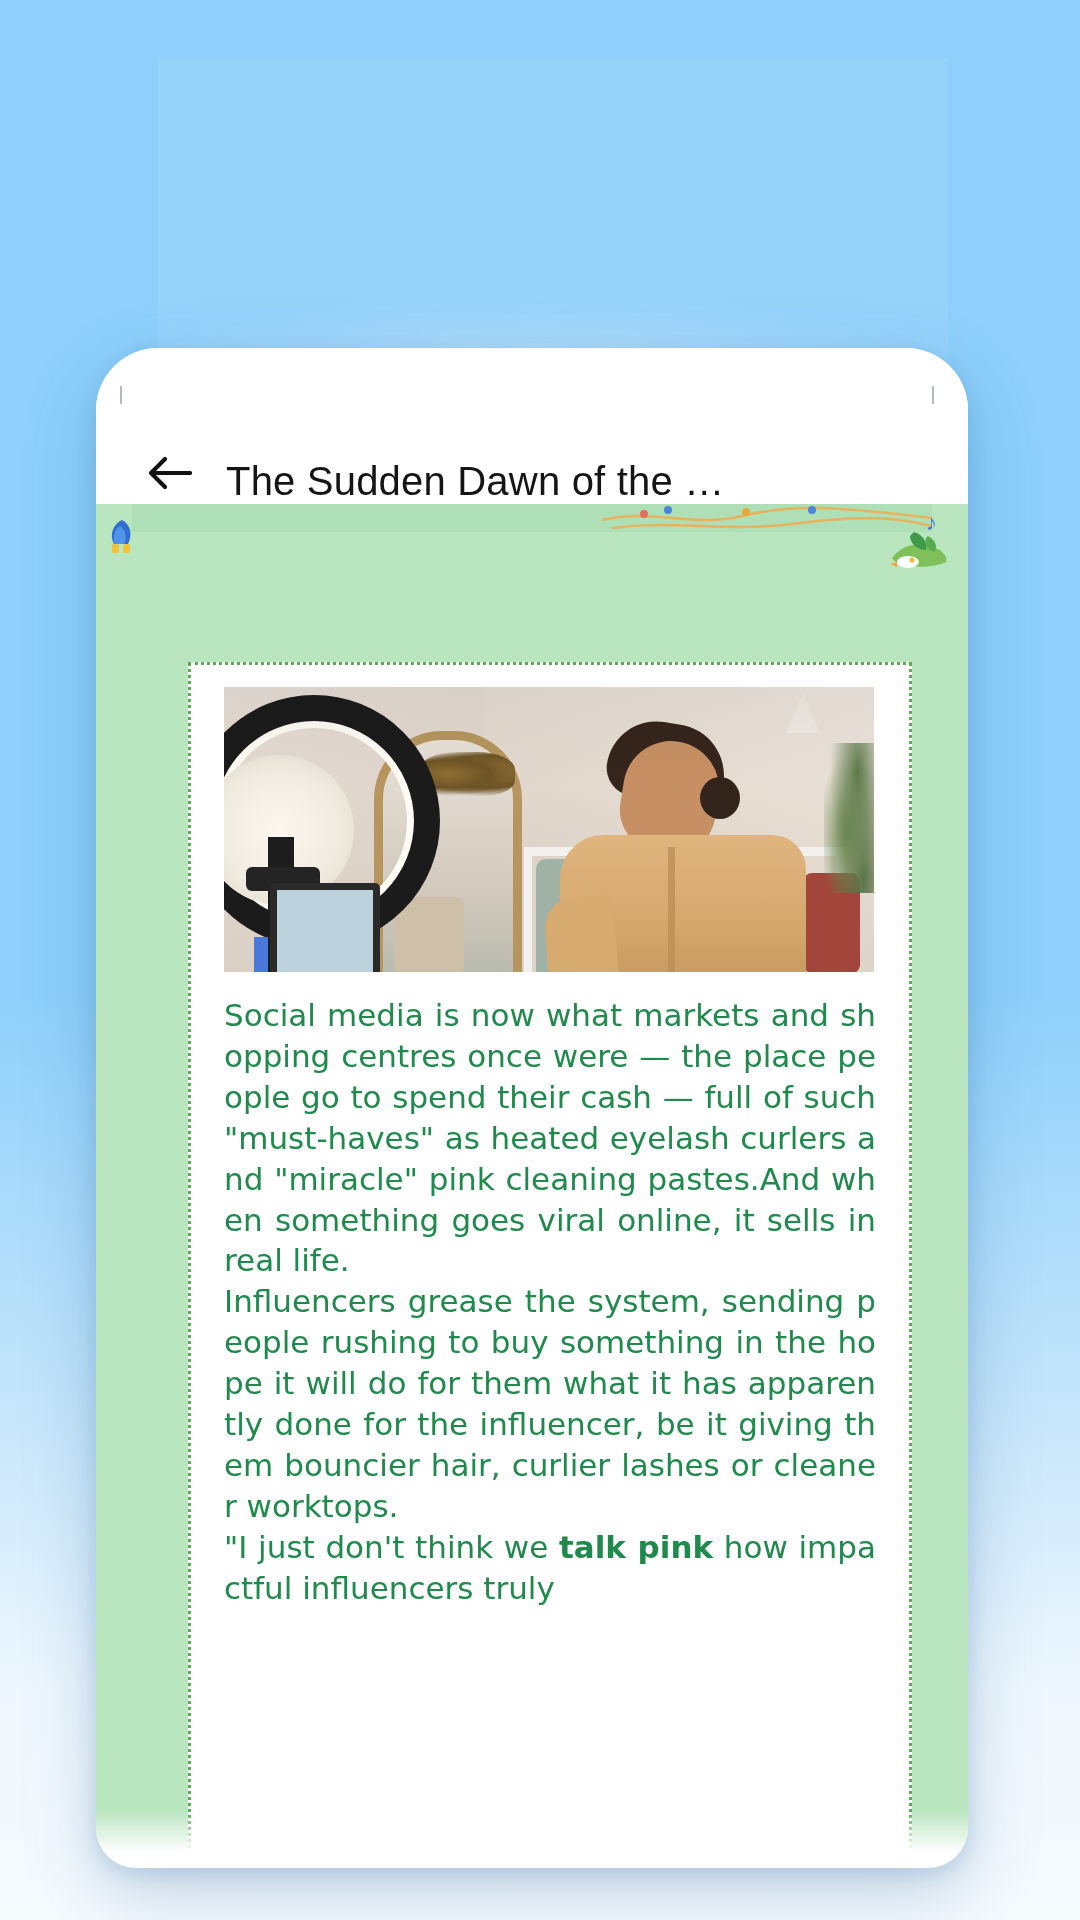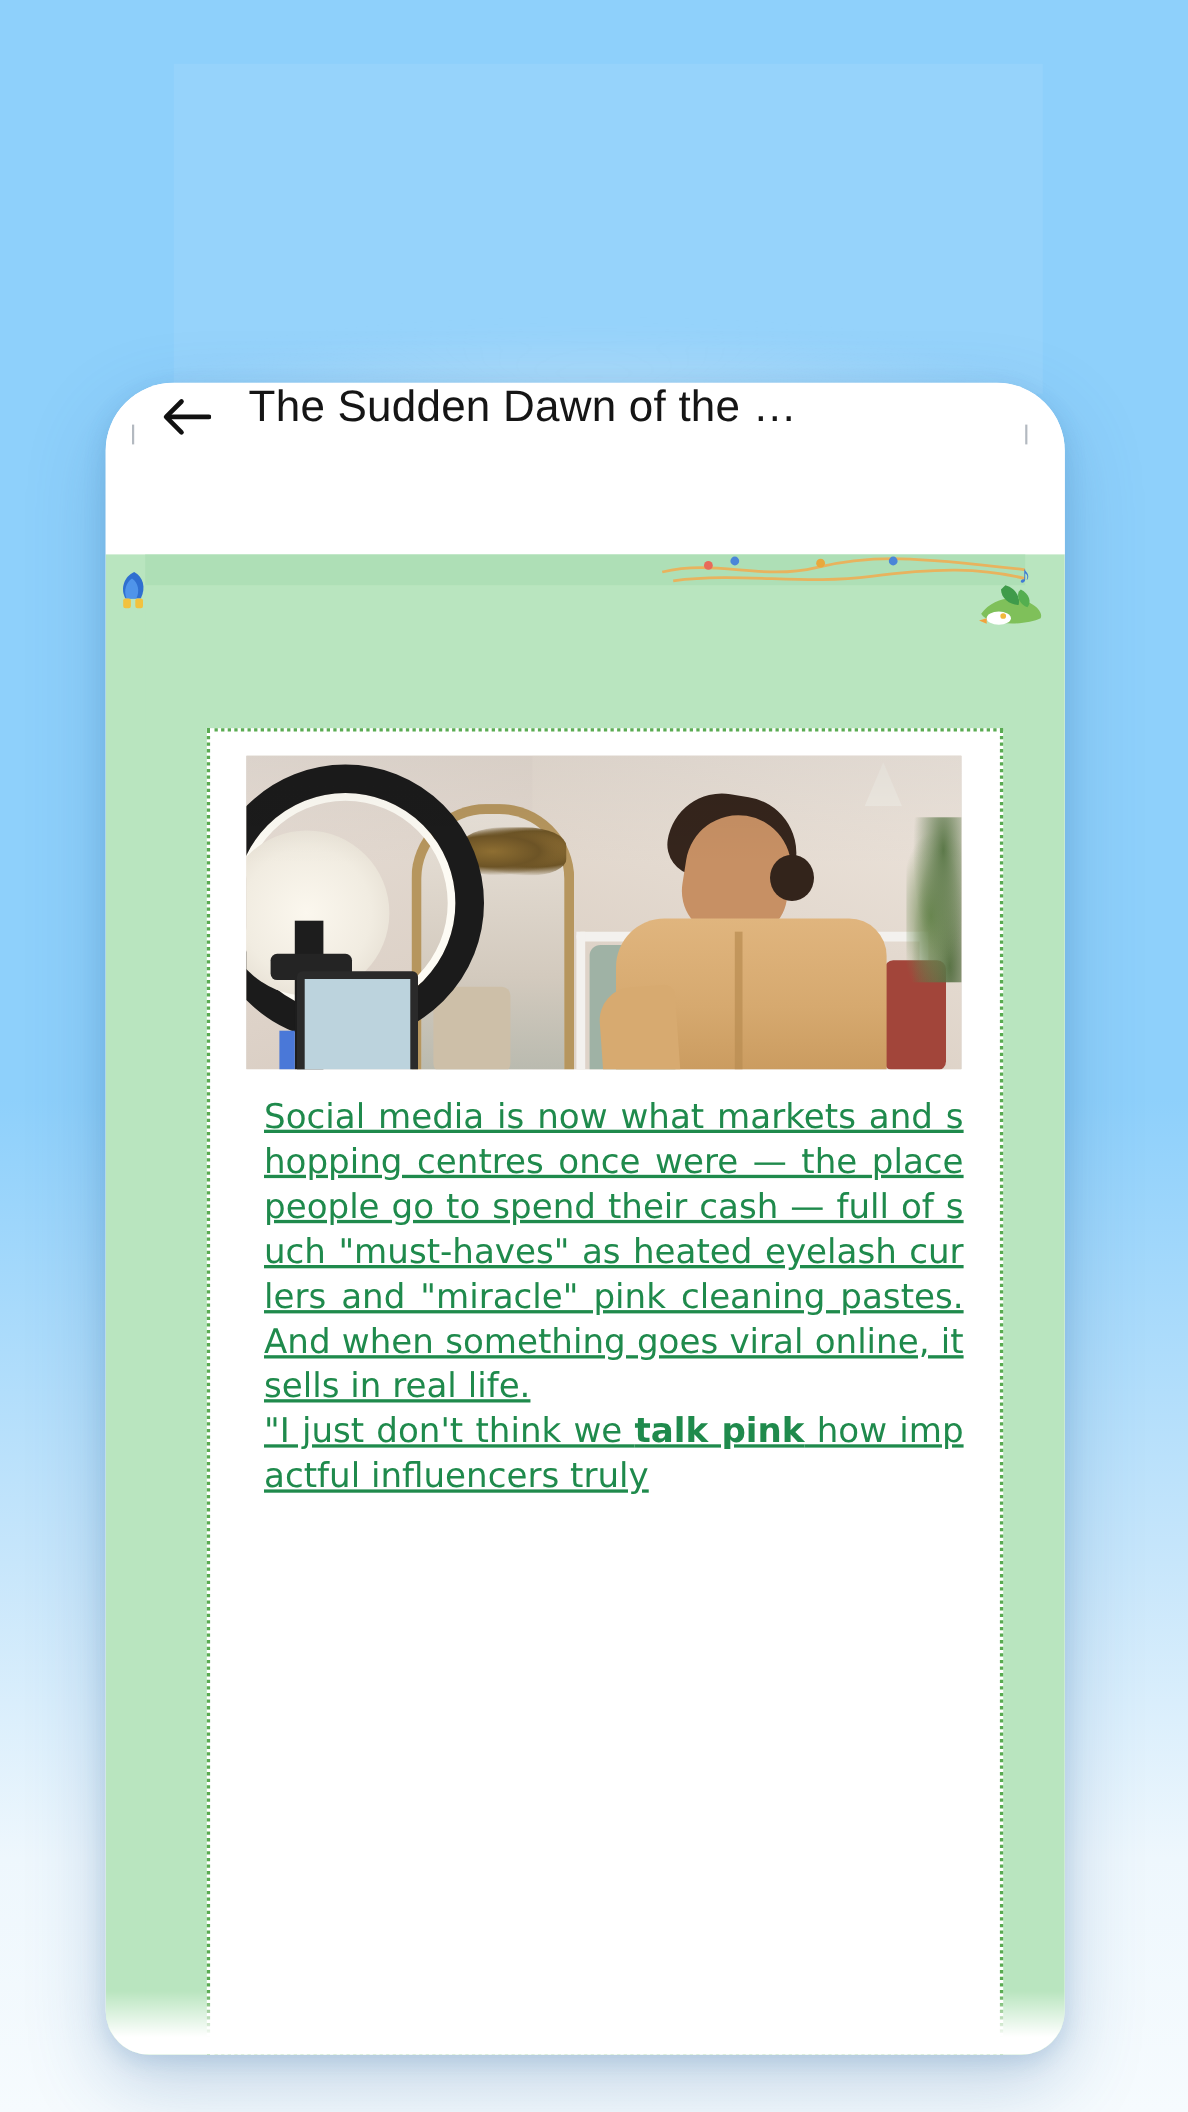--- a/index.html
+++ b/index.html
@@ -38,21 +38,21 @@
     background:#fff;border-radius:54px;filter:blur(1px);opacity:.97;
   }
   .phone-ghost-right{
     position:absolute;left:672px;top:1480px;width:250px;height:330px;
     background:#fff;border-radius:54px;filter:blur(1px);opacity:.97;
   }
 
   
   .appbar{
     position:absolute;left:0;top:0;width:872px;height:156px;
-    background:#ffffff;display:flex;align-items:flex-start;
+    background:#ffffff;display:flex;align-items:flex-end;
   }
   .tick{position:absolute;left:24px;top:38px;width:2px;height:18px;background:#9aa2ab;opacity:.75;}
   .tick.r{left:836px;}
   .back-btn{
     margin-left:42px;width:62px;height:62px;
     display:flex;align-items:center;justify-content:center;cursor:pointer;
   }
   .back-btn svg{display:block;}
   .appbar-title{
     margin-left:26px;font-size:40px;font-weight:400;color:#151515;
@@ -164,21 +164,21 @@
 
   
   .body-copy{
     position:absolute;left:33px;top:330px;width:652px;
     color:#1f8a4c;font-size:31px;line-height:1.32;
     text-align:justify;
     font-family:"DejaVu Sans",sans-serif;
     word-break:break-all;
     hyphens:none;
   }
-  .body-copy p{margin:0 0 0 16px;text-decoration:underline;}
+  .body-copy p{margin:0 0 0 0;}
   .body-copy b{font-weight:700;}
 
   .fade-bottom{
     position:absolute;left:0;bottom:0;width:872px;height:58px;
     background:linear-gradient(180deg,rgba(255,255,255,0) 0%,#ffffff 72%);
     pointer-events:none;
   }
 </style>
 </head>
 <body>
@@ -268,20 +268,21 @@
               </div>
             <div class="ph-stand"></div>
             <div class="ph-stand2"></div>
             <div class="ph-phone"></div>
             <div class="ph-blue"></div>
             <div class="ph-shade"></div>
           </div>
 
           <div class="body-copy">
               <p><span>Social media is now what markets and shopping centres once were — the place people go to spend their cash — full of such "must-haves" as heated eyelash curlers and "miracle" pink cleaning pastes.And when something goes viral online, it sells in real life.</span></p>
+              <p><span>Influencers grease the system, sending people rushing to buy something in the hope it will do for them what it has apparently done for the influencer, be it giving them bouncier hair, curlier lashes or cleaner worktops.</span></p>
               <p><span>"I just don't think we </span><b>talk pink</b><span> how impactful influencers truly</span></p>
             </div>
 
         </div>
 
       </div>
     </div>
 
     <div class="fade-bottom"></div>
 

